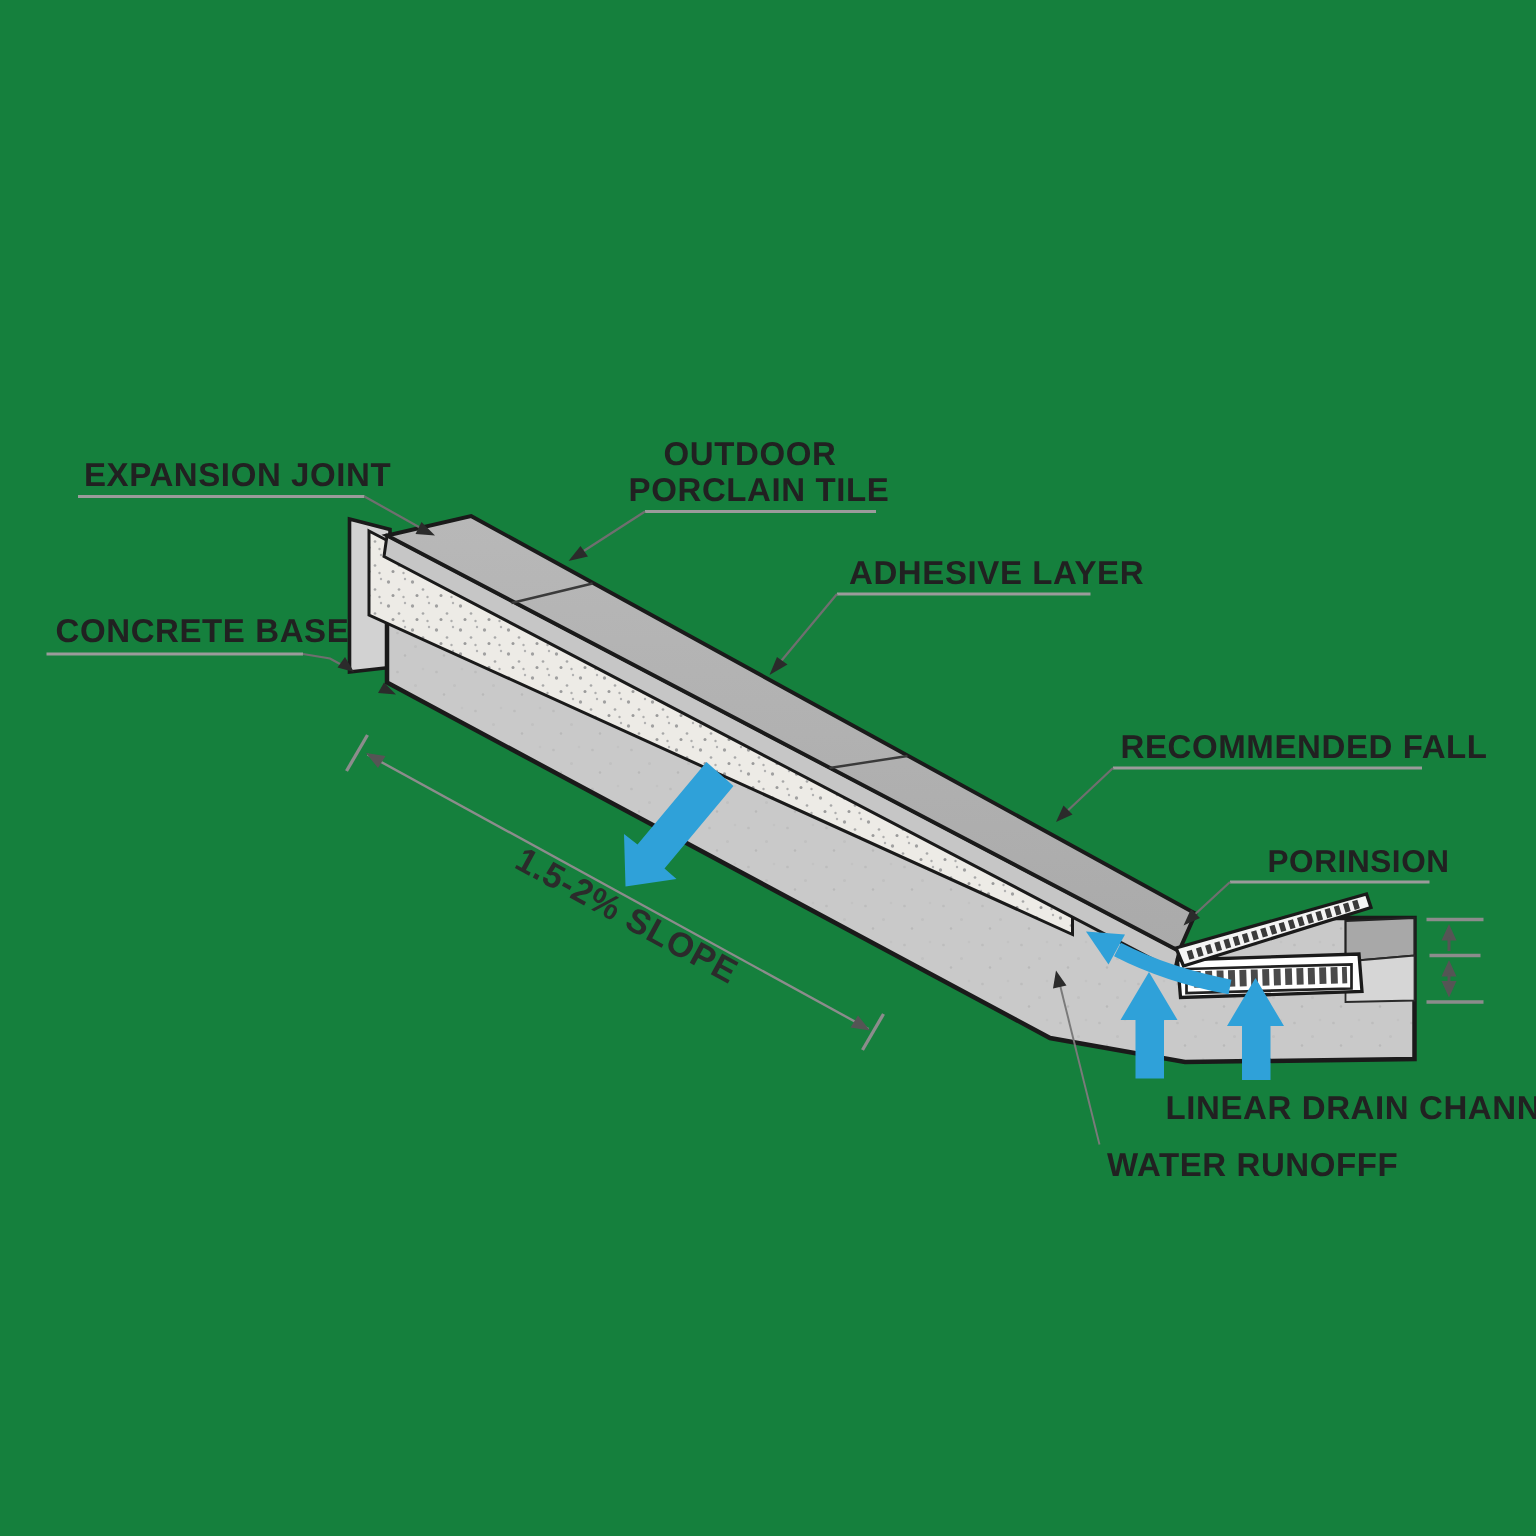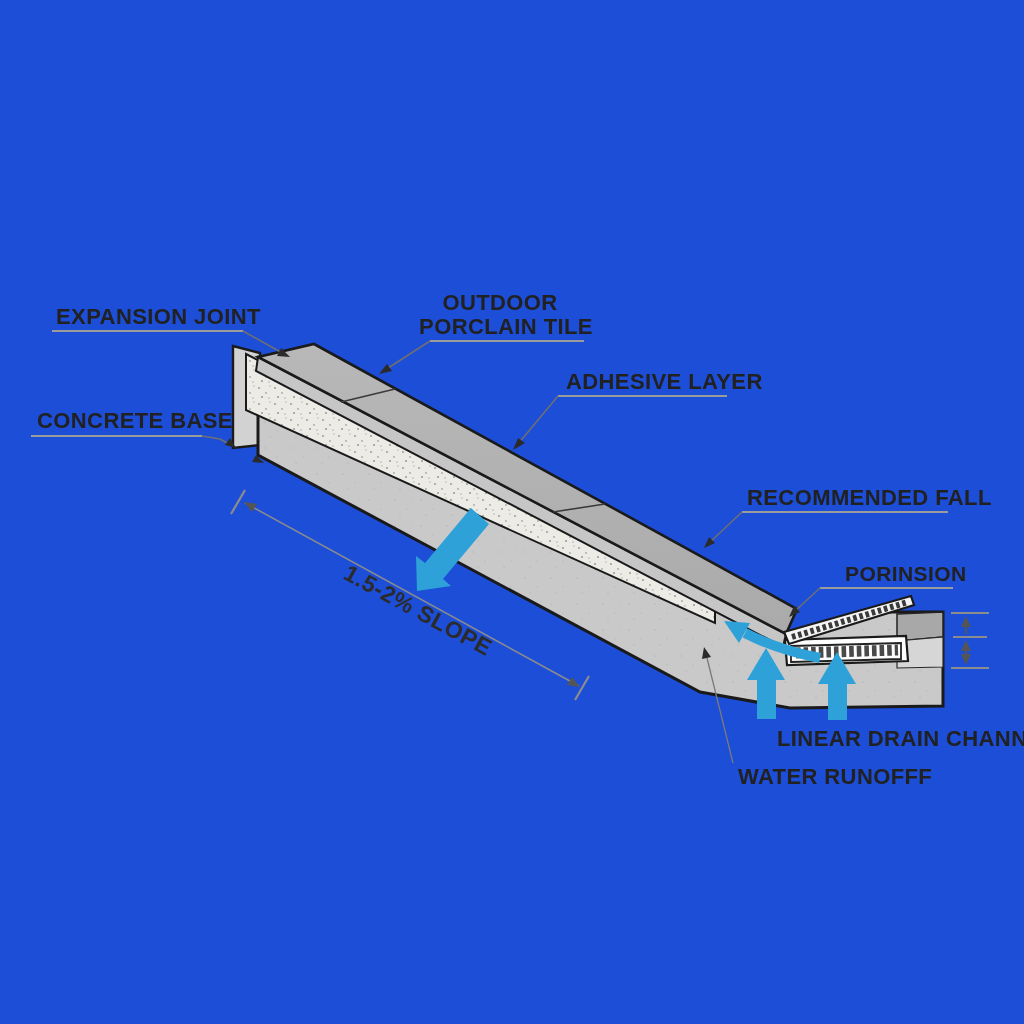--- a/index.html
+++ b/index.html
@@ -1,16 +1,16 @@
 <!DOCTYPE html>
 <html><head>
 <meta charset="utf-8">
 <style>
   html,body{margin:0;padding:0;background:#ffffff;}
-  .canvas{position:relative;width:1024px;height:1024px;background:#1d4ed8;overflow:hidden;}
+  .canvas{position:relative;width:1024px;height:1024px;background:#15803d;overflow:hidden;}
   svg{display:block;}
   .lbl{font-family:"Liberation Sans","DejaVu Sans",sans-serif;font-weight:600;font-size:22px;fill:#212121;letter-spacing:.4px;}
   .lbl-small{font-family:"Liberation Sans","DejaVu Sans",sans-serif;font-weight:600;font-size:21px;fill:#212121;letter-spacing:.4px;}
   .lbl-slope{font-family:"Liberation Sans","DejaVu Sans",sans-serif;font-weight:600;font-size:23px;fill:#2b2b2b;letter-spacing:.6px;}
   .underline{stroke:#9b9b9b;stroke-width:2;}
   .leader{stroke:#6f6f6f;stroke-width:1.5;fill:none;}
   .leader-thin{stroke:#7a7a7a;stroke-width:1.3;fill:none;}
   .lead-head{fill:#2b2b2b;}
   .dim{stroke:#8c8c8c;stroke-width:1.6;fill:none;}
   .dim-tick{stroke:#8c8c8c;stroke-width:2.2;}

